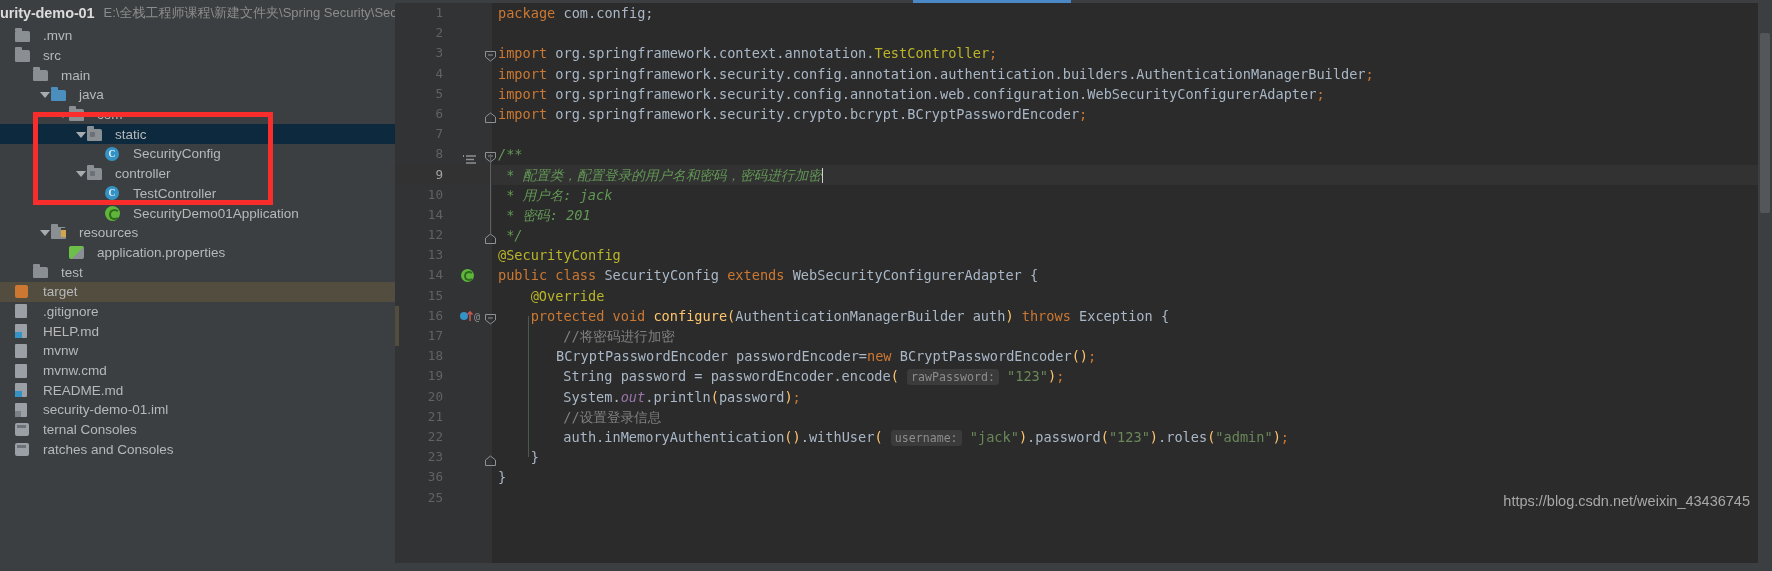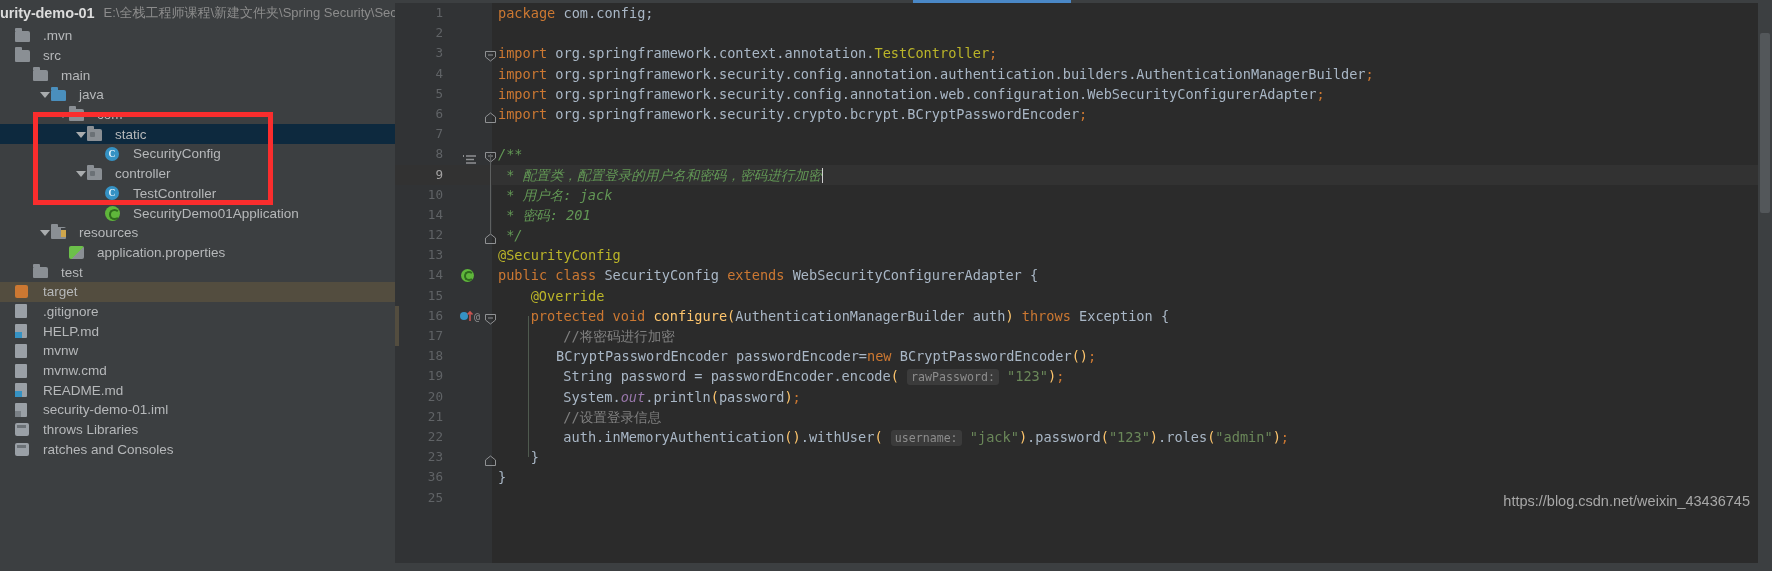--- a/index.html
+++ b/index.html
@@ -503,21 +503,21 @@
             <span class="fileico iml"></span>
           </span>
           <span class="lbl">security-demo-01.iml</span>
         </div>
         <div class="tree-row">
           <span style="display:inline-block;width:4px"></span>
           <span class="twisty"></span>
           <span class="ico" style="display: flex; align-items: center;">
             <span class="libico"></span>
           </span>
-          <span class="lbl">throws Libraries</span>
+          <span class="lbl">ternal Consoles</span>
         </div>
         <div class="tree-row">
           <span style="display:inline-block;width:4px"></span>
           <span class="twisty"></span>
           <span class="ico" style="display: flex; align-items: center;">
             <span class="libico"></span>
           </span>
           <span class="lbl">ratches and Consoles</span>
         </div>
       </div>

